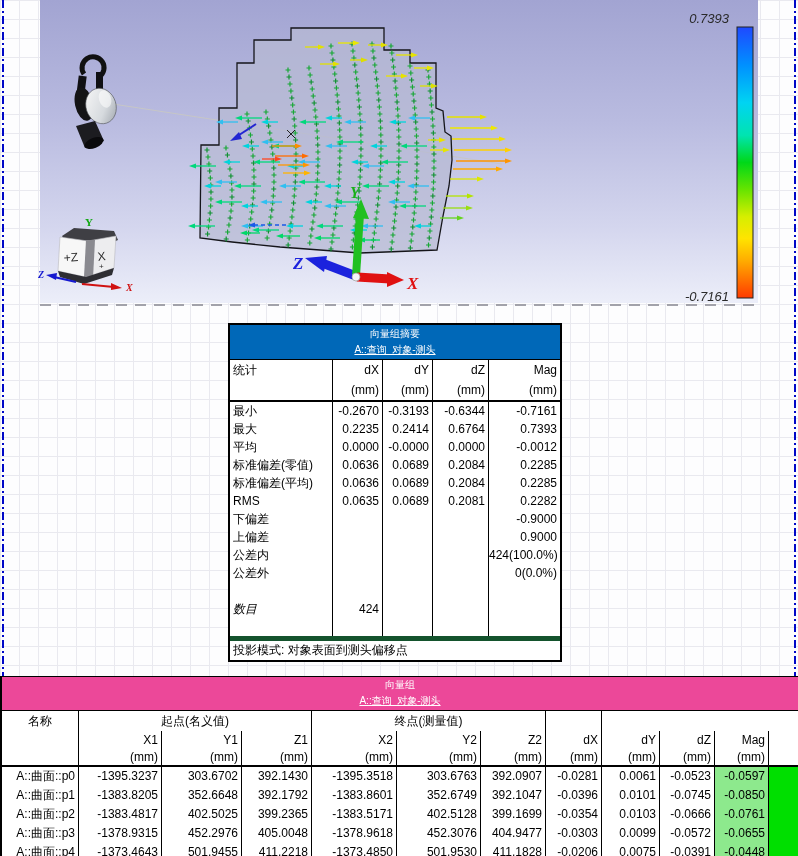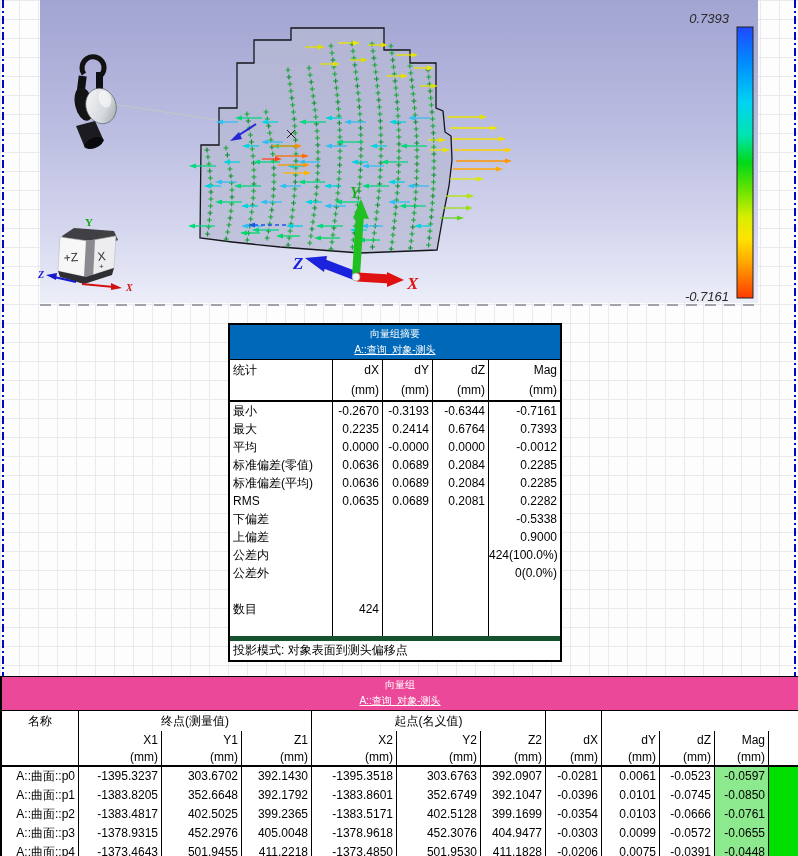--- a/index.html
+++ b/index.html
@@ -19,21 +19,21 @@
   .band{color:#fff;text-align:center;border-bottom:1px solid #000;padding:1px 0 2px;}
   .band .t1{font-size:10px;line-height:16px;}
   .band .t2{font-size:10px;line-height:15px;text-decoration:underline;}
   .srow{display:grid;grid-template-columns:102px 50px 50px 56px 72px;}
   .srow .c{overflow:hidden;white-space:nowrap;height:18px;line-height:18px;}
   .srow .c:first-child{padding-left:3px;text-align:left;}
   .srow .c + .c{border-left:1px solid #000;text-align:right;padding-right:3px;}
   .srow.h .c{height:20px;line-height:20px;}
   .srow.hmm{border-bottom:2px solid #000;}
   .sfoot{border-top:5px solid #14532d;height:19px;line-height:19px;padding-left:3px;white-space:nowrap;}
-  .alright{text-align:center;padding-right:3px;}
+  .alright{text-align:center;padding-right:3px;font-style:italic;}
   
   #vecTable{position:absolute;left:0;top:676px;width:798px;z-index:3;background:#fff;
     border-left:2px solid #000;border-top:1px solid #000;box-sizing:border-box;font-size:12px;}
   #vecTable .band{padding:0 0 2px;}
   .vrow{display:grid;grid-template-columns:76px 83px 80px 70px 85px 84px 65px 56px 58px 55px 54px 30px;}
   .vrow .c{overflow:hidden;white-space:nowrap;height:19px;line-height:19px;text-align:right;padding-right:3px;}
   .vrow .bl{border-left:1px solid #000;}
   .vrow.g .c{height:20px;line-height:20px;text-align:center;padding-right:0;}
   .vrow.s .c{height:18px;line-height:18px;}
   .vrow.m{border-bottom:2px solid #000;}
@@ -650,21 +650,21 @@
           <div class="c">0.0635</div>
           <div class="c">0.0689</div>
           <div class="c">0.2081</div>
           <div class="c">0.2282</div>
         </div>
         <div class="srow">
           <div class="c">下偏差</div>
           <div class="c"></div>
           <div class="c"></div>
           <div class="c"></div>
-          <div class="c">-0.5338</div>
+          <div class="c">-0.9000</div>
         </div>
         <div class="srow">
           <div class="c">上偏差</div>
           <div class="c"></div>
           <div class="c"></div>
           <div class="c"></div>
           <div class="c">0.9000</div>
         </div>
         <div class="srow">
           <div class="c">公差内</div>
@@ -706,22 +706,22 @@
   </div>
 
   <div id="vecTable">
     <div class="band" style="background: #ec4899;">
       <div class="t1">向量组</div>
       <div class="t2">A::查询_对象-测头</div>
     </div>
     <div id="vecHead">
         <div class="vrow g">
           <div class="c" style="grid-column: span 1;">名称</div>
+          <div class="c bl" style="grid-column: span 3;">起点(名义值)</div>
           <div class="c bl" style="grid-column: span 3;">终点(测量值)</div>
-          <div class="c bl" style="grid-column: span 3;">起点(名义值)</div>
           <div class="c bl" style="grid-column: span 1;"></div>
           <div class="c bl" style="grid-column: span 1;"></div>
         </div>
         <div class="vrow s">
           <div class="c"></div>
           <div class="c bl">X1</div>
           <div class="c bl">Y1</div>
           <div class="c bl">Z1</div>
           <div class="c bl">X2</div>
           <div class="c bl">Y2</div>

